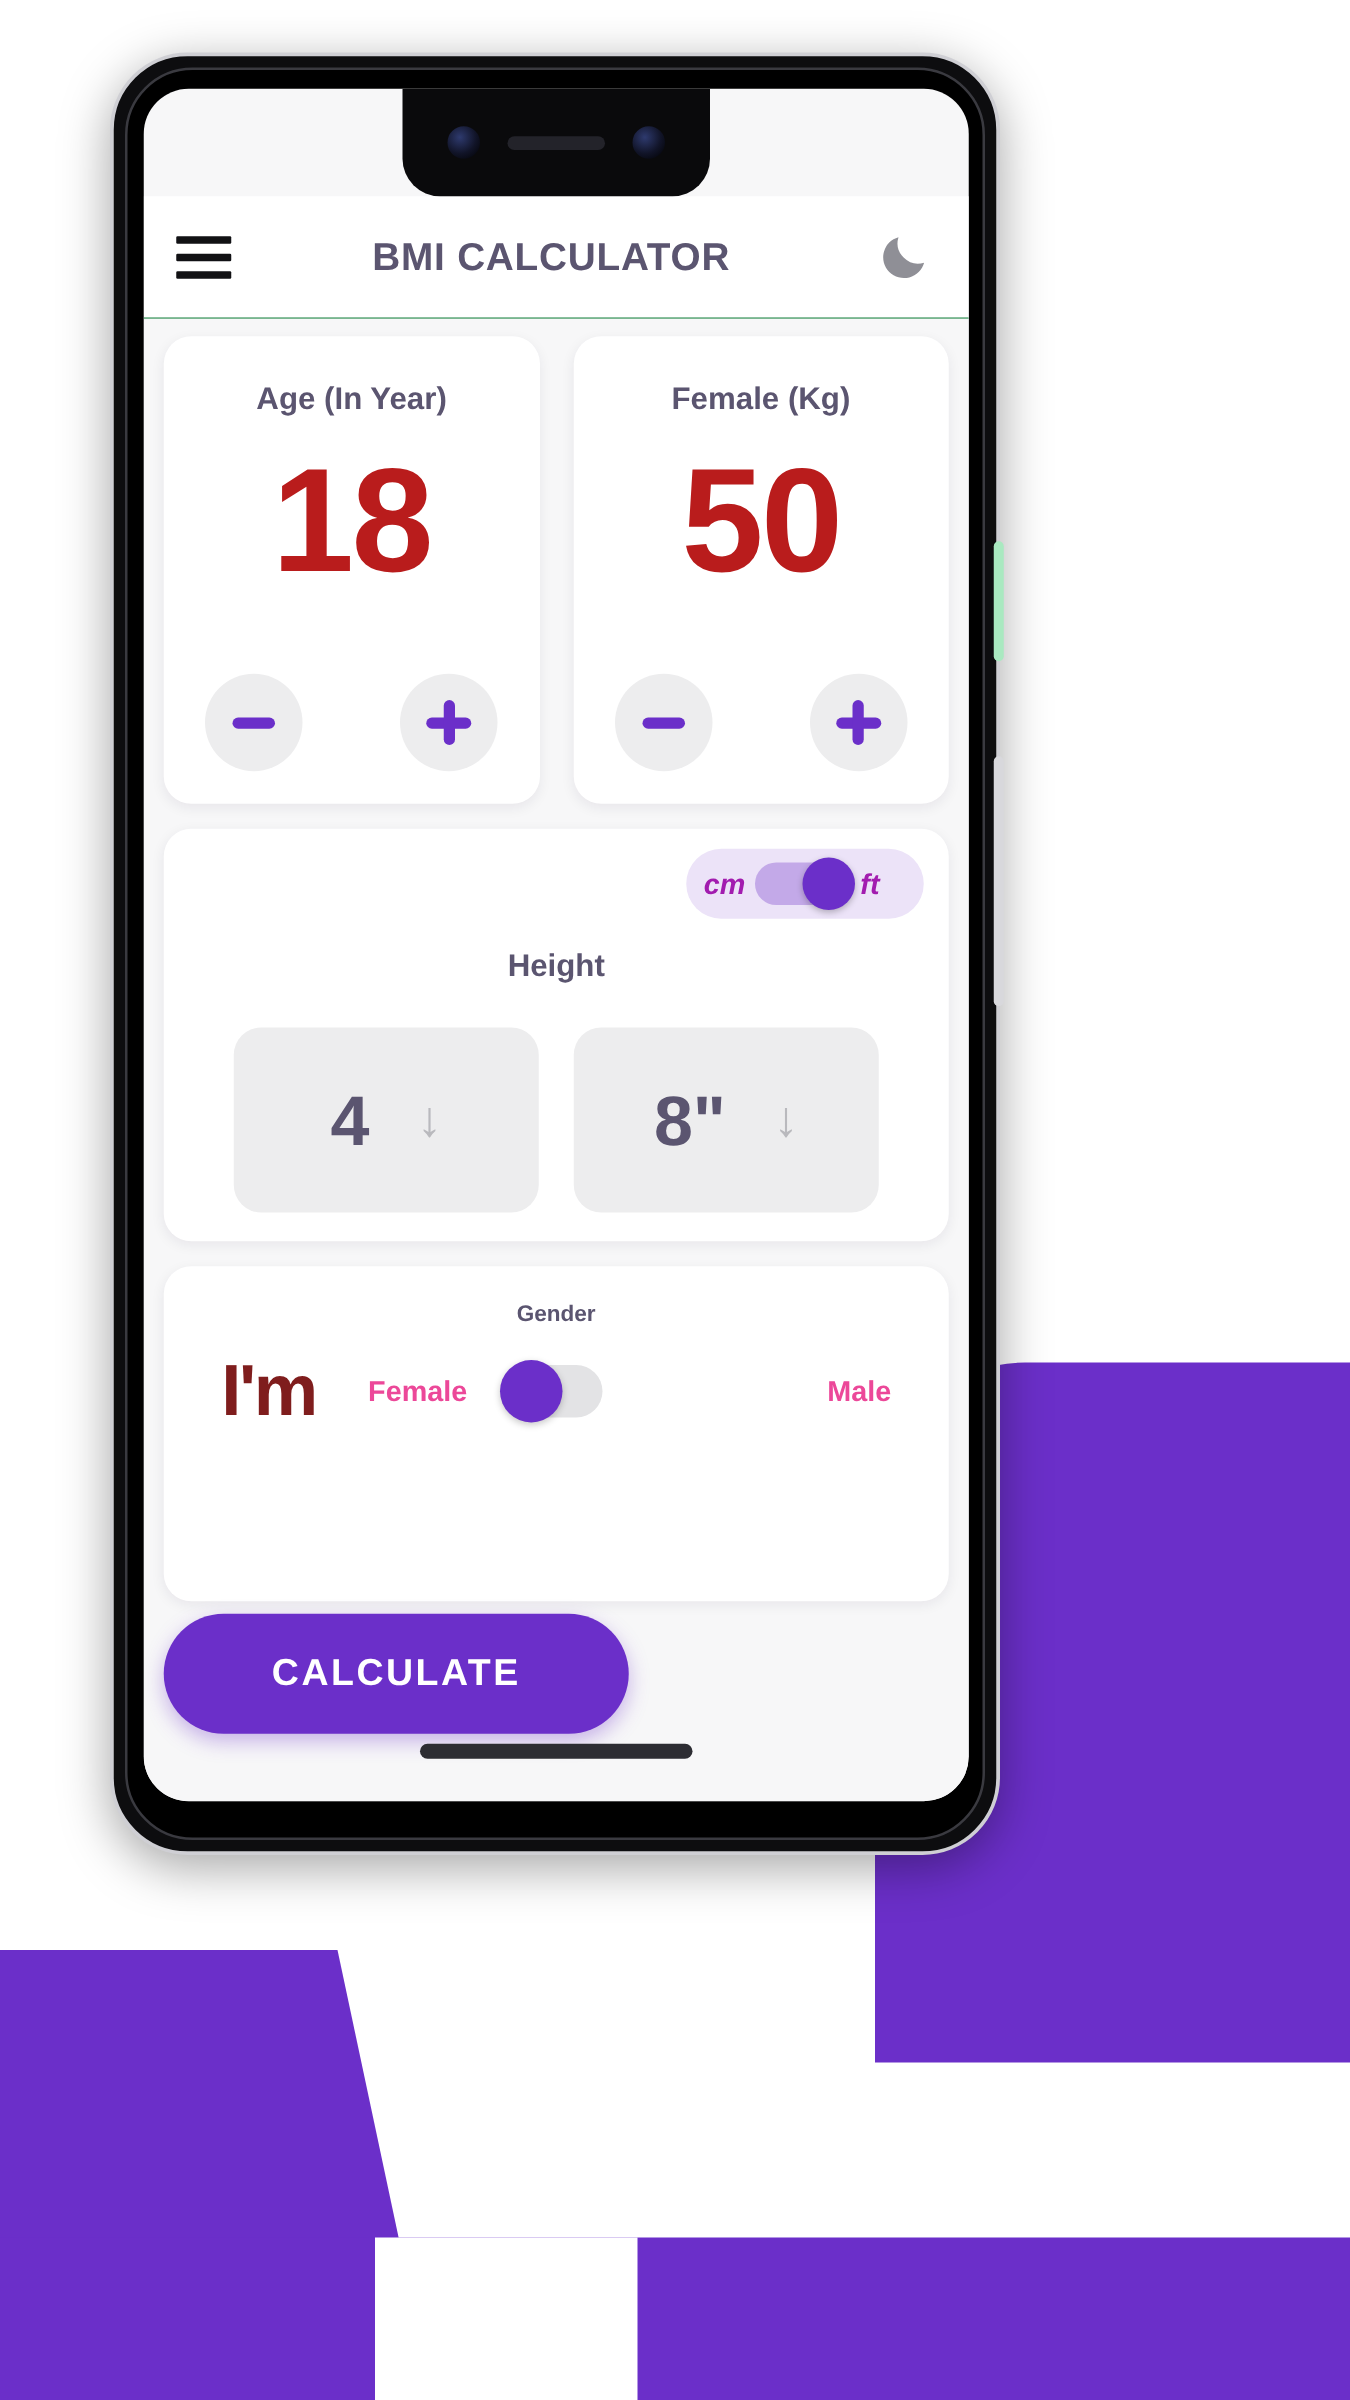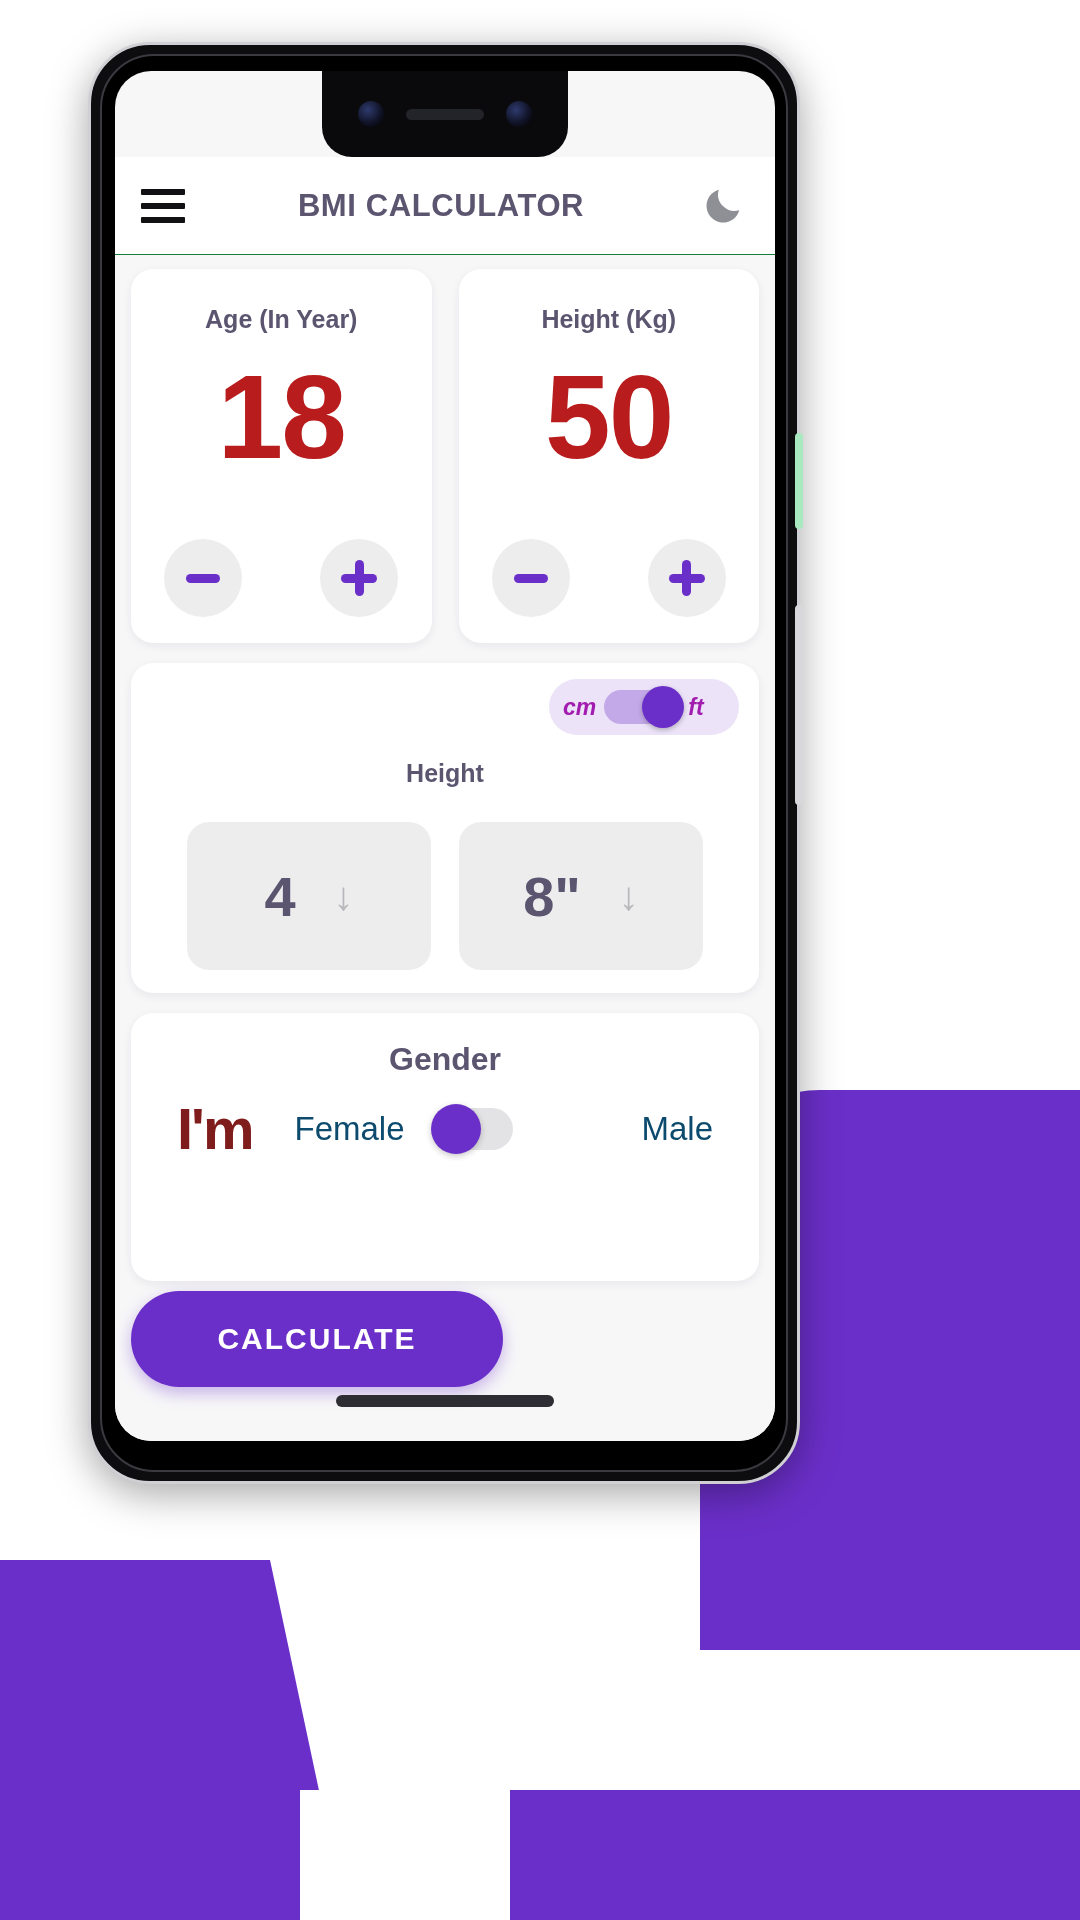--- a/index.html
+++ b/index.html
@@ -292,41 +292,41 @@
   }
 
   
   .gender-card {
     margin-top: 20px;
     padding: 28px 24px 34px 24px;
     height: 268px;
   }
   .gender-title {
     text-align: center;
-    font-size: 32px;
+    font-size: 18px;
     font-weight: bold;
     color: #5b5570;
   }
   .gender-row {
     display: flex;
     align-items: center;
     margin-top: 22px;
     padding: 0 22px;
   }
   .im-text {
     font-size: 58px;
     font-weight: bold;
     color: #7f1d1d;
     line-height: 1;
     letter-spacing: -2px;
   }
   .gender-opt {
-    font-size: 33px;
-    font-weight: normal;
-    color: #0c4a6e;
+    font-size: 23px;
+    font-weight: bold;
+    color: #ec4899;
   }
   .gender-left { margin-left: 42px; }
   .gender-right { margin-left: auto; }
   .gender-track {
     position: relative;
     width: 78px; height: 42px;
     background: #e3e3e5;
     border-radius: 21px;
     margin-left: 30px;
     cursor: pointer;
@@ -431,21 +431,21 @@
               <button class="circle-btn">
                 <span class="glyph-minus"></span>
               </button>
               <button class="circle-btn">
                 <span class="glyph-plus"></span>
               </button>
             </div>
           </div>
 
           <div class="card metric-card">
-            <div class="metric-label">Height (Kg)</div>
+            <div class="metric-label">Female (Kg)</div>
             <div class="metric-value">50</div>
             <div class="metric-buttons">
               <button class="circle-btn">
                 <span class="glyph-minus"></span>
               </button>
               <button class="circle-btn">
                 <span class="glyph-plus"></span>
               </button>
             </div>
           </div>

